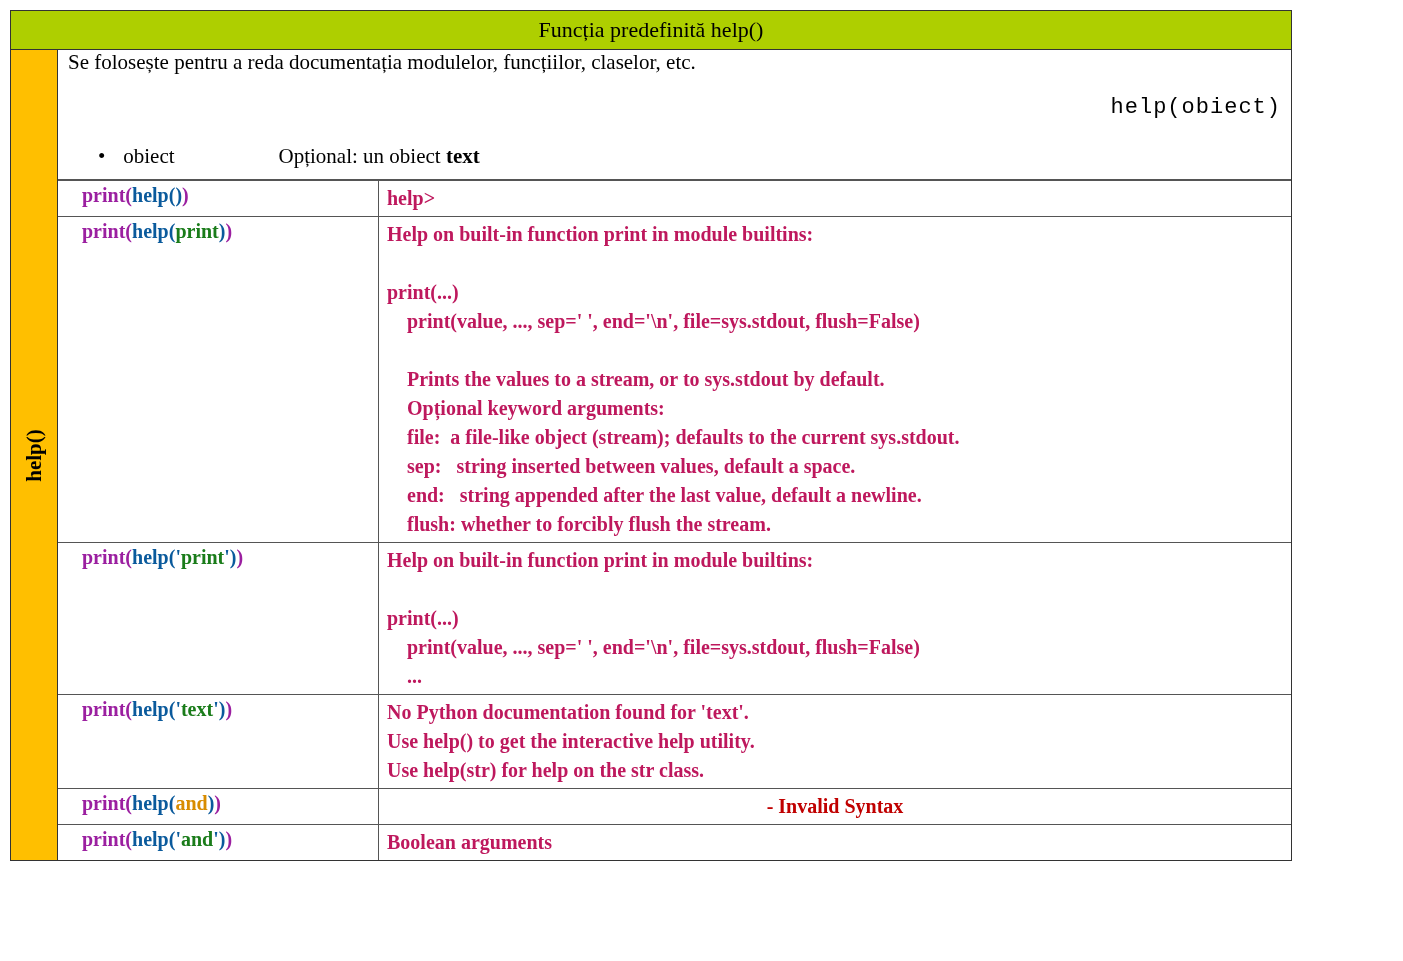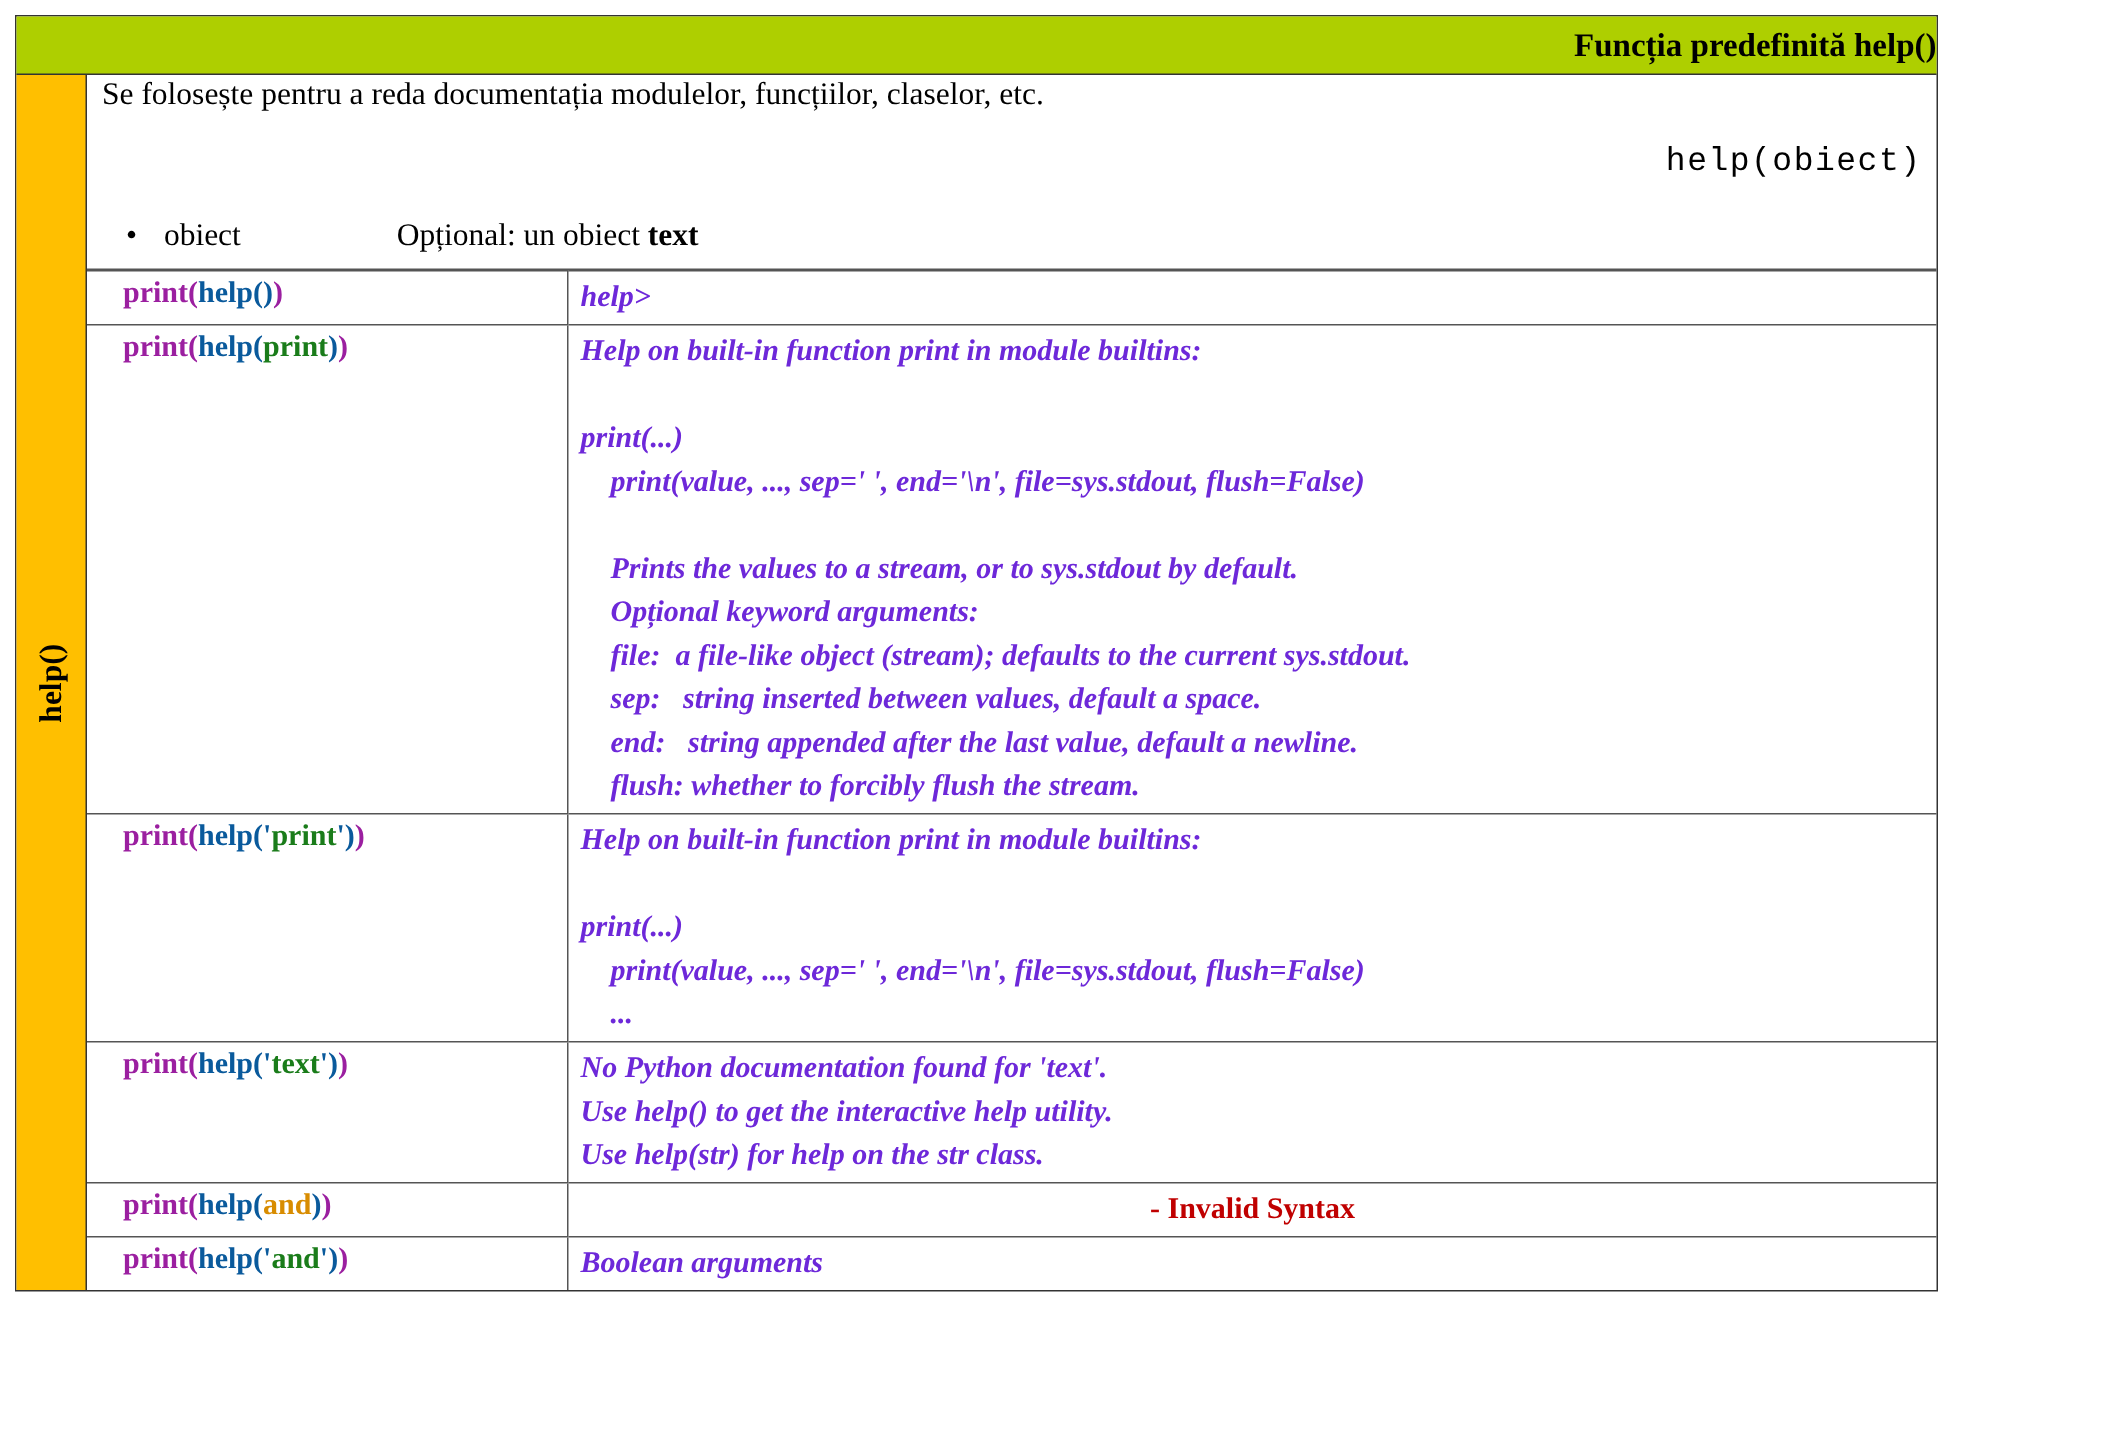--- a/index.html
+++ b/index.html
@@ -9,23 +9,23 @@
     font-size: 20px;
     background: white;
     color: black;
   }
   .outer {
     border: 1px solid #333;
     width: 1280px;
   }
   .title-bar {
     background: #aecf00;
-    text-align: right;
+    text-align: center;
     padding: 6px 0;
-    font-weight: bold;
+    font-weight: normal;
     font-size: 22px;
     border-bottom: 1px solid #333;
   }
   .main-row {
     display: flex;
   }
   .side-label {
     background: #ffbf00;
     width: 46px;
     display: flex;
@@ -48,21 +48,21 @@
     font-size: 21px;
   }
   .syntax {
     text-align: right;
     font-family: 'Liberation Mono', 'Courier New', monospace;
     font-size: 22px;
     margin: 20px 0 24px 0;
     letter-spacing: 1px;
   }
   .param-line {
-    margin-left: 16px;
+    margin-left: 30px;
     margin-bottom: 6px;
   }
   .bullet {
     display: inline-block;
     width: 20px;
   }
   .param-name {
     display: inline-block;
     width: 150px;
   }
@@ -81,21 +81,21 @@
     border-right: 1px solid #555;
     font-weight: bold;
     padding-left: 24px;
   }
   .kw-print { color: #9b1fa0; font-weight: bold; }
   .kw-help  { color: #0a5a9c; font-weight: bold; }
   .kw-arg   { color: #1a7c1a; font-weight: bold; }
   .kw-and   { color: #d88c00; font-weight: bold; }
   .paren    { color: #9b1fa0; font-weight: bold; }
   .iparen   { color: #0a5a9c; font-weight: bold; }
-  .out-blue { color: #6d28d9; font-weight: bold; font-style: italic; }
+  .out-blue { color: #be185d; font-weight: bold; }
   .out-red  { color: #c00000; font-weight: bold; text-align: center; }
   .helpout {
     white-space: pre;
     font-family: inherit;
     line-height: 1.45;
     margin: 0;
   }
 </style>
 </head>
 <body>

